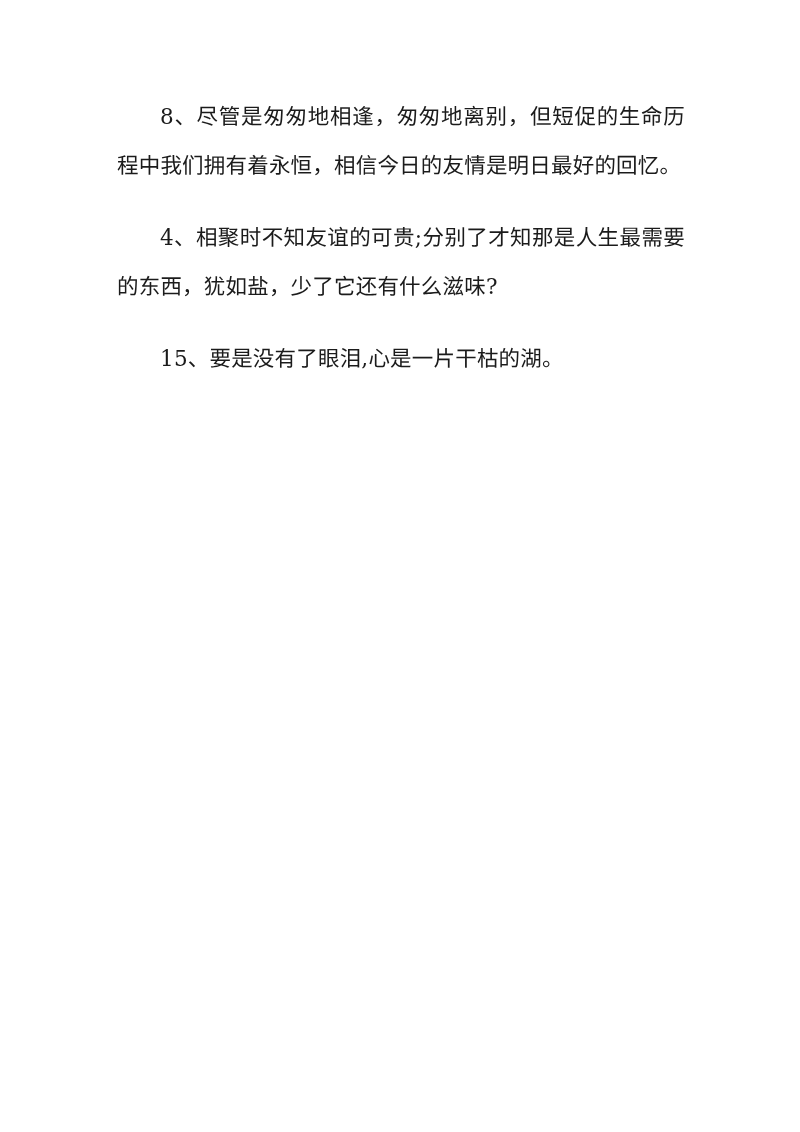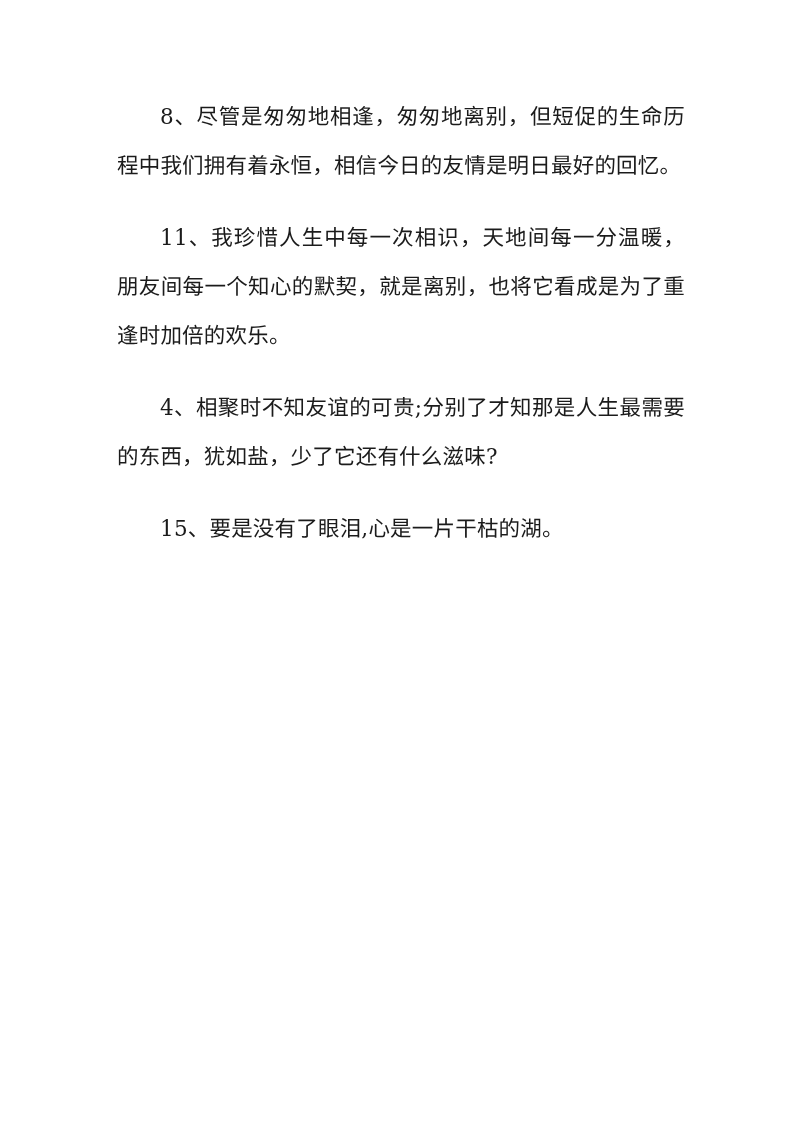--- a/index.html
+++ b/index.html
@@ -45,21 +45,20 @@
 </head>
 <body>
 
 <div class="page">
   <div class="doc-body">
 
     <p class="para">8、尽管是匆匆地相逢，匆匆地离别，但短促的生命历程中我们拥有着永恒，相信今日的友情是明日最好的回忆。</p>
 
 
 
-    <p class="para">11、我珍惜人生中每一次相识，天地间每一分温暖，朋友间每一个知心的默契，就是离别，也将它看成是为了重逢时加倍的欢乐。</p>
 
 
 
     <p class="para">4、相聚时不知友谊的可贵;分别了才知那是人生最需要的东西，犹如盐，少了它还有什么滋味?</p>
 
     <p class="para tight-after">15、要是没有了眼泪,心是一片干枯的湖。</p>
 
   </div>
 </div>
 

